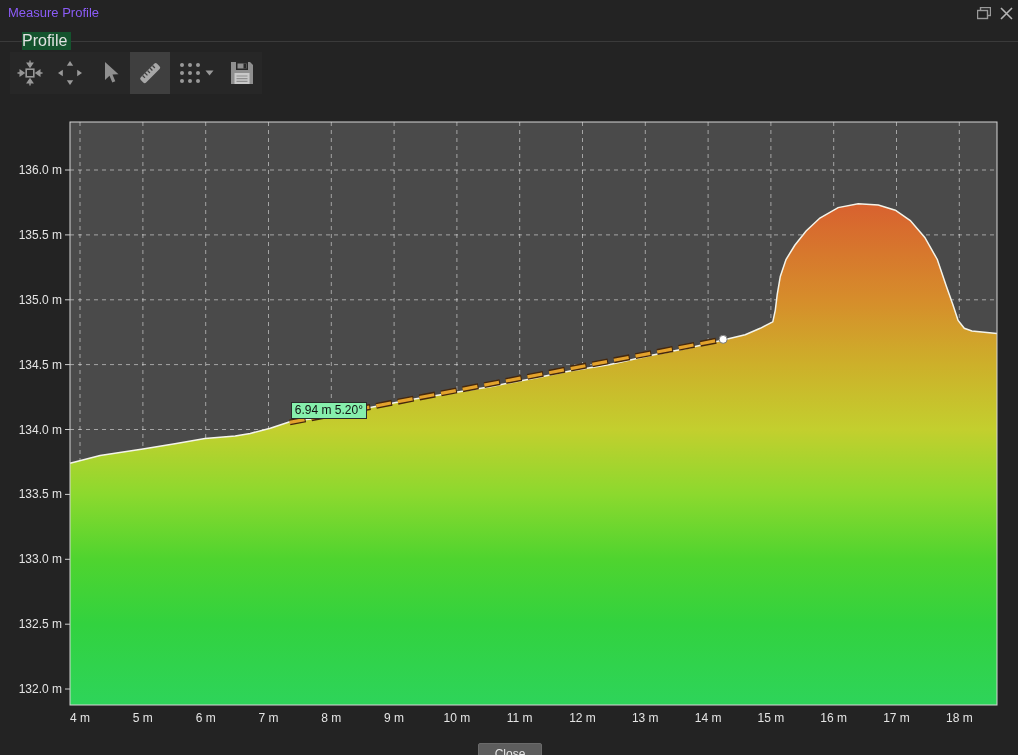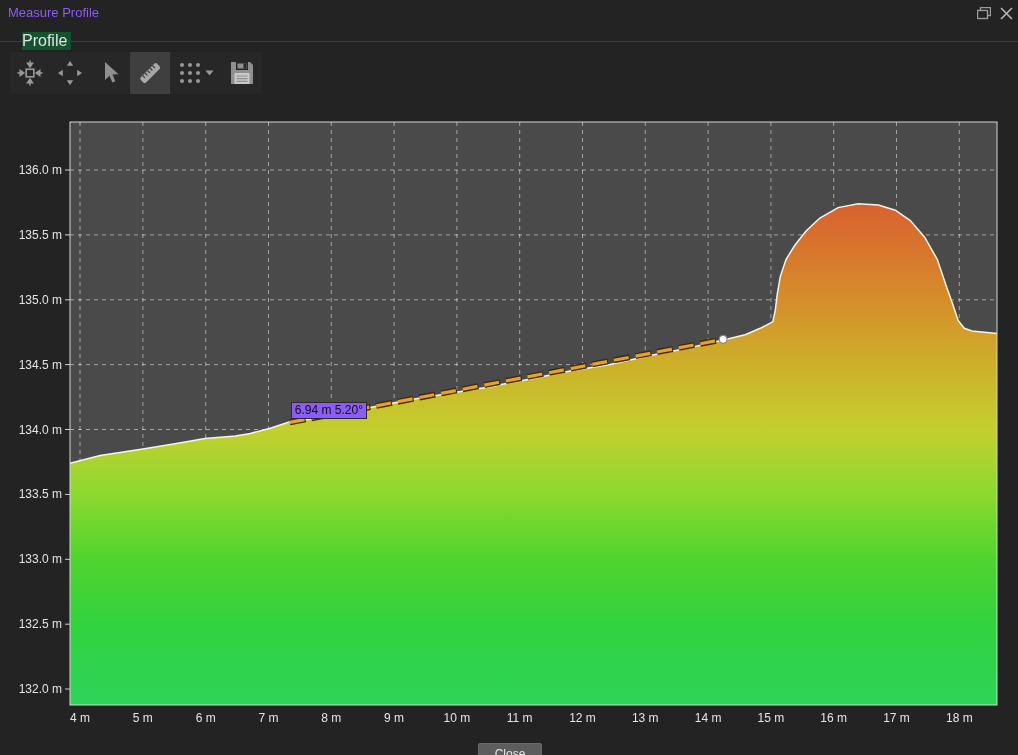--- a/index.html
+++ b/index.html
@@ -21,21 +21,21 @@
   
   .toolbar{position:absolute;left:10px;top:52px;height:42px;display:flex;align-items:stretch;background:#272727;z-index:2;}
   .tbtn{width:40px;display:flex;align-items:center;justify-content:center;cursor:pointer;}
   .tbtn.wide{width:52px;gap:3px;}
   .tbtn.active{background:#3f3f3f;}
   .tbtn svg{display:block;}
   
   #chart-svg{position:absolute;left:0;top:0;z-index:1;}
   .measure-label{
     position:absolute;z-index:3;
-    background:#8b5cf6;border:1px solid #2a2a2a;color:#111;
+    background:#86efac;border:1px solid #2a2a2a;color:#111;
     font-size:12px;line-height:15px;padding:0 3px;white-space:nowrap;
   }
   
   .close-btn{
     position:absolute;left:478px;top:743px;width:62px;height:22px;z-index:3;
     background:#5d5d5d;border:1px solid #6a6a6a;border-radius:2px;
     color:#e8e8e8;font-size:12px;text-align:center;line-height:20px;cursor:pointer;
   }
 </style>
 </head>

